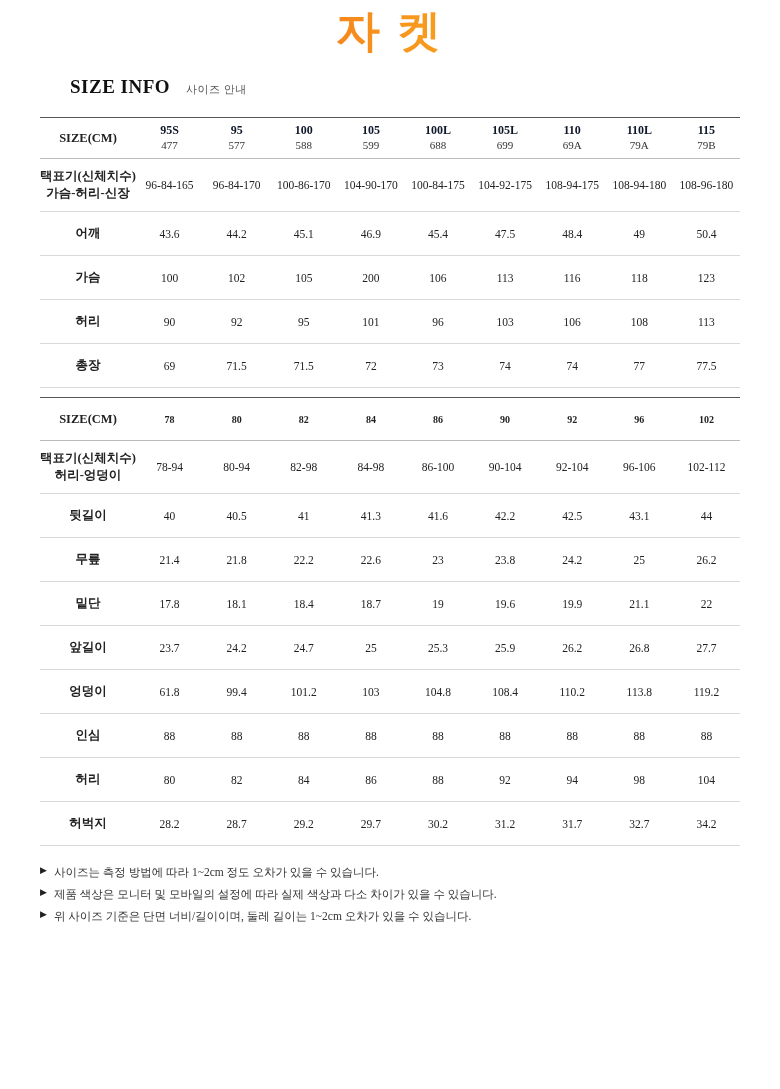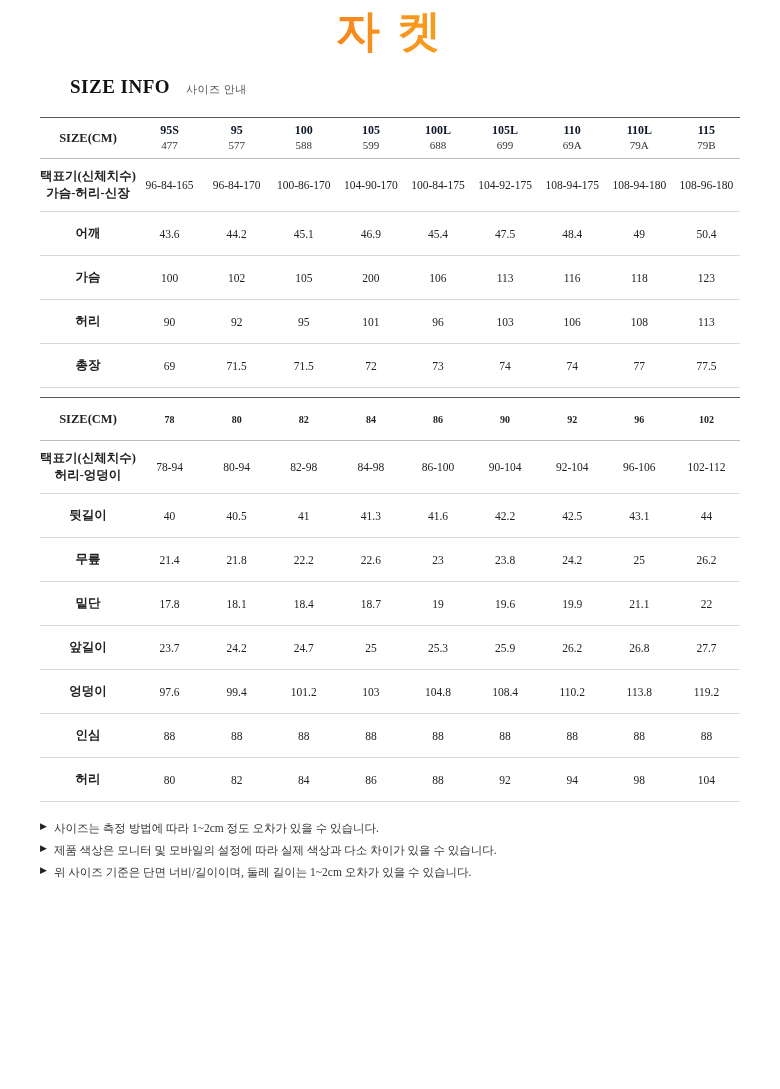--- a/index.html
+++ b/index.html
@@ -343,21 +343,21 @@
         <td>25</td>
         <td>25.3</td>
         <td>25.9</td>
         <td>26.2</td>
         <td>26.8</td>
         <td>27.7</td>
       </tr>
 
       <tr class="body-row">
         <td class="rowhead">엉덩이</td>
-        <td>97.6</td>
+        <td>61.8</td>
         <td>99.4</td>
         <td>101.2</td>
         <td>103</td>
         <td>104.8</td>
         <td>108.4</td>
         <td>110.2</td>
         <td>113.8</td>
         <td>119.2</td>
       </tr>
 
@@ -381,20 +381,32 @@
         <td>82</td>
         <td>84</td>
         <td>86</td>
         <td>88</td>
         <td>92</td>
         <td>94</td>
         <td>98</td>
         <td>104</td>
       </tr>
 
+      <tr class="body-row">
+        <td class="rowhead">허벅지</td>
+        <td>28.2</td>
+        <td>28.7</td>
+        <td>29.2</td>
+        <td>29.7</td>
+        <td>30.2</td>
+        <td>31.2</td>
+        <td>31.7</td>
+        <td>32.7</td>
+        <td>34.2</td>
+      </tr>
     </tbody>
   </table>
 
   <div class="notes">
     <div class="note">
       <span class="tri">▶</span>
       <span>사이즈는 측정 방법에 따라 1~2cm 정도 오차가 있을 수 있습니다.</span>
     </div>
     <div class="note">
       <span class="tri">▶</span>

